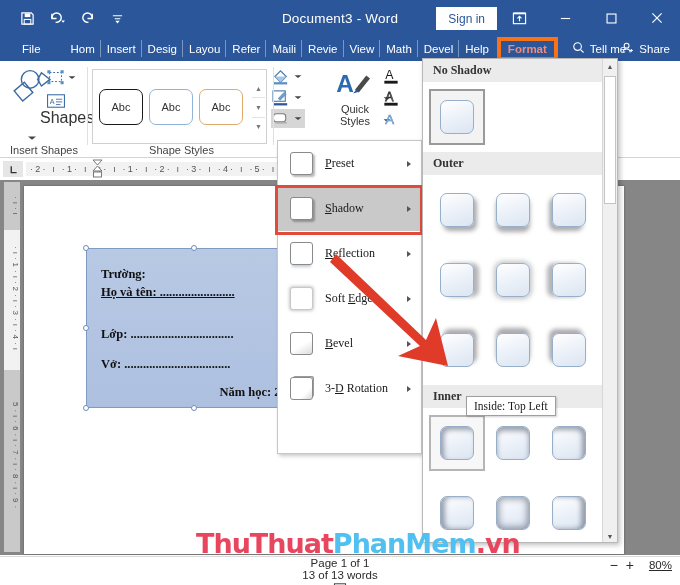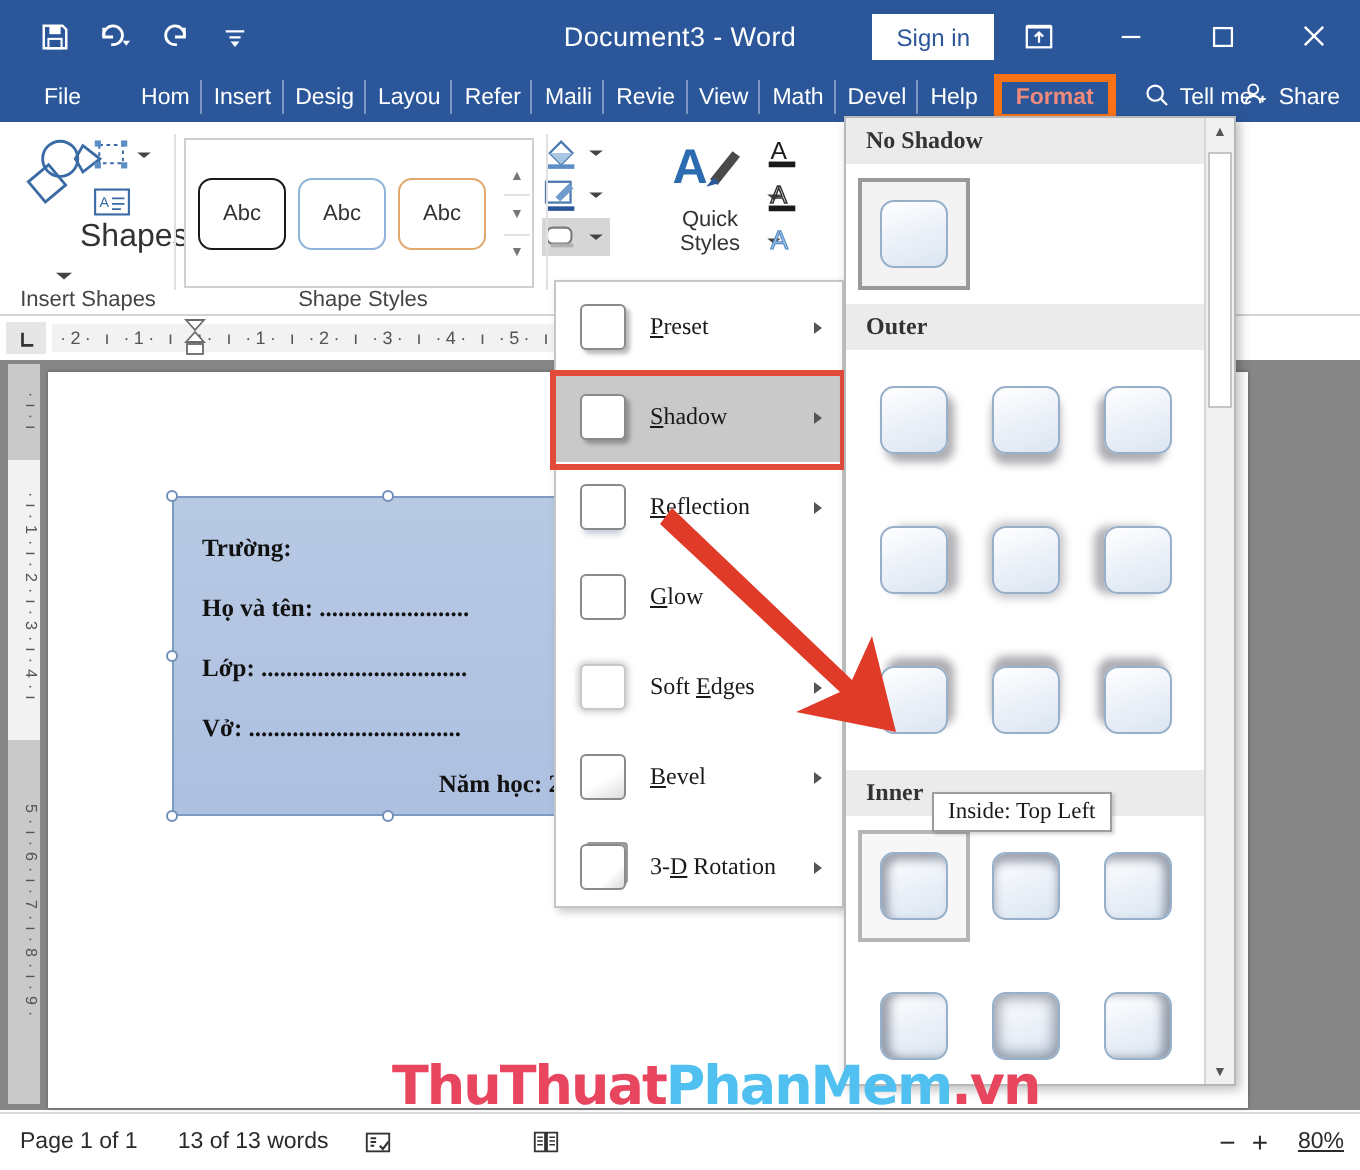--- a/index.html
+++ b/index.html
@@ -275,21 +275,21 @@
     font-family: "DejaVu Sans", sans-serif;
     white-space: nowrap; line-height: 1;
   }
   .watermark .r { color: #e8455f; }
   .watermark .b { color: #4fc0ef; }
 
   
   .statusbar {
     position: absolute; left: 0; bottom: 0; width: 680px; height: 29px;
     background: #ffffff; border-top: 1px solid #dadada;
-    display: flex; align-items: center; font-size: 11.5px; color: #2a2a2a;
+    display: flex; align-items: center; font-size: 11.5px; color: #2a2a2a; flex-direction: column;
   }
   .sb-item { padding: 0 10px; white-space: nowrap; }
   .sb-icon { padding: 0 8px; display: flex; align-items: center; }
   .sb-right { position: absolute; right: 8px; display: flex; align-items: center; gap: 8px; }
   .zoom-pct { font-size: 11.5px; color: #2a2a2a; min-width: 30px; text-align: right; text-decoration: underline; }
   .collapse-ribbon {
     position: absolute; right: 22px; top: 135px;
     color: #5a5a5a; font-size: 11px;
   }
 </style>
@@ -533,21 +533,21 @@
         <path d="M5.5 7l4.5 5H1z" fill="#fff" stroke="#6a6a6a" stroke-width=".9"></path>
         <rect x="1.5" y="13" width="8" height="5" fill="#fff" stroke="#6a6a6a" stroke-width=".9"></rect>
       </svg>
     </div>
   </div>
 
   <div class="docarea">
     <div class="page">
       <div class="shapebox">
         <div class="line" style="top:18px;">Trường:</div>
-        <div class="line" style="top:48px;">Họ và tên: ........................</div>
+        <div class="line" style="top:36px;text-decoration:underline;">Họ và tên: ........................</div>
         <div class="line" style="top:78px;">Lớp: .................................</div>
         <div class="line" style="top:108px;">Vở: ..................................</div>
         <div class="line r" style="top:136px;">Năm học: 20..</div>
         <div class="sel-handle" style="left:-4px; top:-4px;"></div>
         <div class="sel-handle" style="left:104px; top:-4px;"></div>
         <div class="sel-handle" style="left:-4px; top:76px;"></div>
         <div class="sel-handle" style="left:-4px; bottom:-4px;"></div>
         <div class="sel-handle" style="left:104px; bottom:-4px;"></div>
       </div>
     </div>
@@ -569,24 +569,20 @@
     </div>
     <div class="eff-item active">
       <div class="eff-sq sh"></div>
       <div class="eff-label"><u>S</u>hadow</div>
       <div class="eff-arrow"></div>
     </div>
     <div class="eff-item">
       <div class="eff-sq rf"></div>
       <div class="eff-label"><u>R</u>eflection</div>
       <div class="eff-arrow"></div>
-    </div>
-    <div class="eff-item">
-      <div class="eff-sq"></div>
-      <div class="eff-label"><u>G</u>low</div>
     </div>
     <div class="eff-item">
       <div class="eff-sq se"></div>
       <div class="eff-label">Soft <u>E</u>dges</div>
       <div class="eff-arrow"></div>
     </div>
     <div class="eff-item">
       <div class="eff-sq bv"></div>
       <div class="eff-label"><u>B</u>evel</div>
       <div class="eff-arrow"></div>

